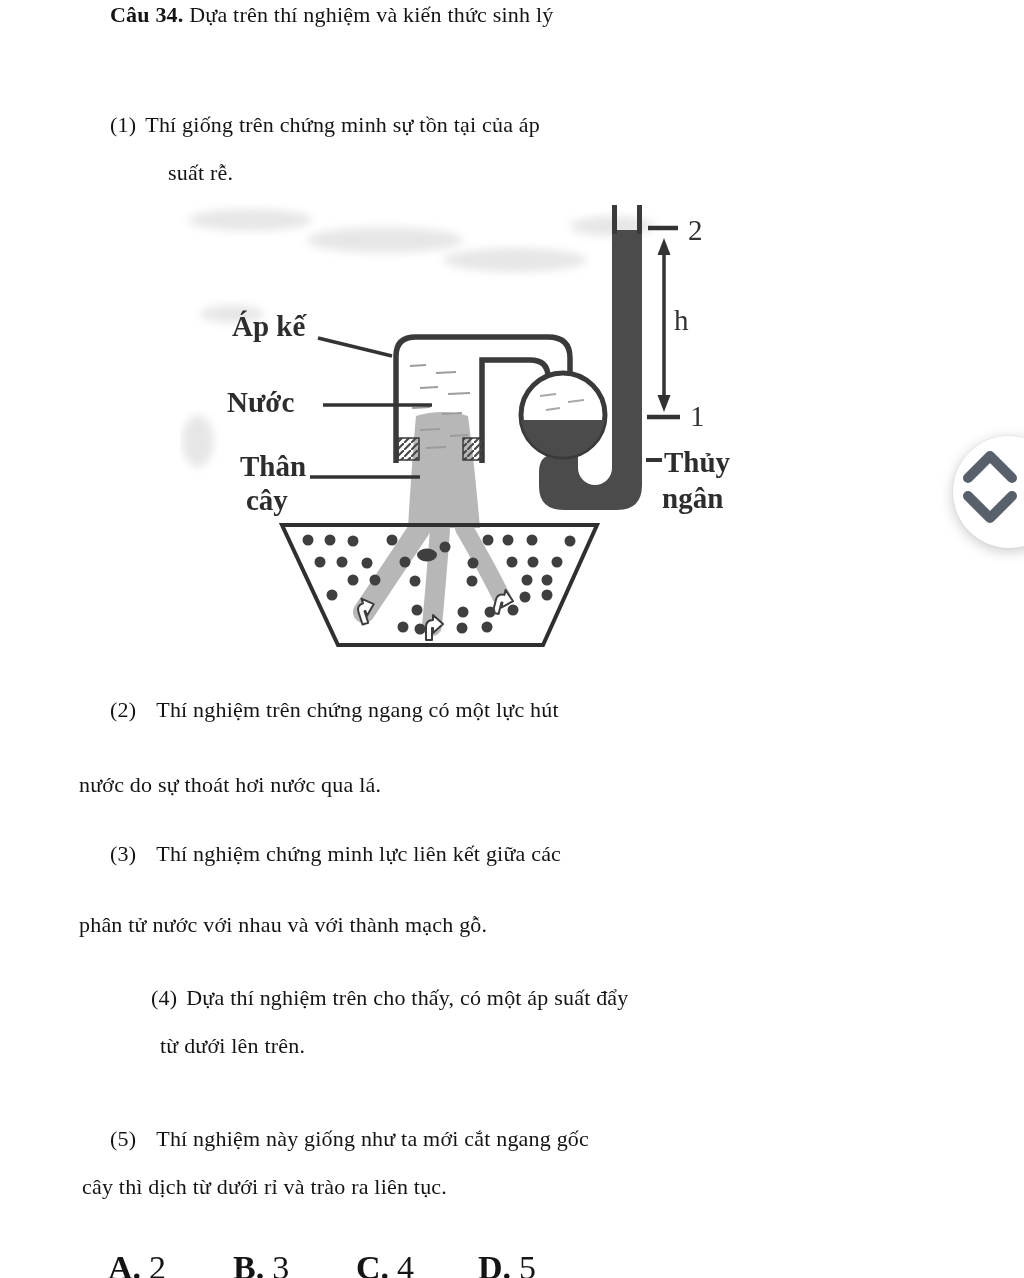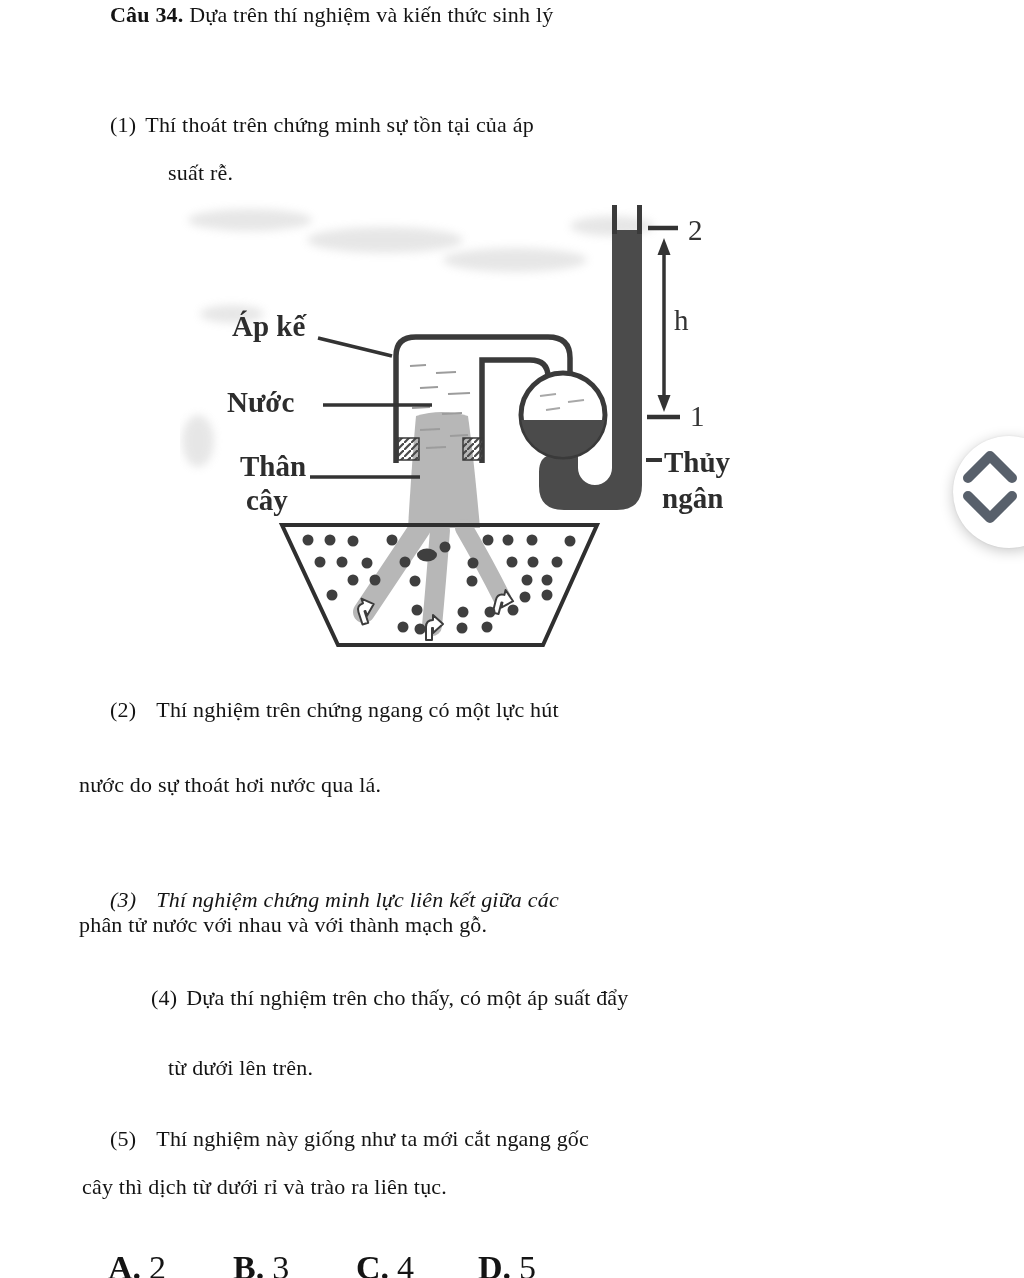--- a/index.html
+++ b/index.html
@@ -22,21 +22,21 @@
     background:#fff;box-shadow:0 3px 14px rgba(0,0,0,.22), 0 0 2px rgba(0,0,0,.08);
   }
 </style>
 </head>
 <body>
 
 <div class="page">
 
   <div class="line" style="left:110px;top:2px;"><span class="b">Câu 34.</span>&nbsp;<span>Dựa trên thí nghiệm và kiến thức sinh lý</span></div>
 
-  <div class="line" style="left:110px;top:112px;"><span class="id-sm">(1)</span><span>Thí thoát trên chứng minh sự tồn tại của áp</span></div>
+  <div class="line" style="left:110px;top:112px;"><span class="id-sm">(1)</span><span>Thí giống trên chứng minh sự tồn tại của áp</span></div>
   <div class="line" style="left:168px;top:160px;">suất rễ.</div>
 
   <svg id="diagram" width="620" height="470" viewBox="0 0 620 470">
     <defs>
       <pattern id="hatch" patternUnits="userSpaceOnUse" width="7" height="7">
         <path d="M0 7 L7 0" stroke="#4a4a4a" stroke-width="2.2"></path>
       </pattern>
       <filter id="soft" x="-50%" y="-50%" width="200%" height="200%">
           <feGaussianBlur stdDeviation="4"></feGaussianBlur>
         </filter>
@@ -164,25 +164,25 @@
     <text class="dlabel" x="66" y="312">cây</text>
     <line x1="130" y1="279" x2="240" y2="279" stroke="#333" stroke-width="3.5"></line>
     <line x1="466" y1="262" x2="482" y2="262" stroke="#333" stroke-width="4"></line>
     <text class="dlabel" x="484" y="274">Thủy</text>
     <text class="dlabel" x="482" y="310">ngân</text>
   </svg>
 
   <div class="line" style="left:110px;top:697px;"><span class="id-lg">(2)</span><span>Thí nghiệm trên chứng ngang có một lực hút</span></div>
   <div class="line" style="left:79px;top:772px;">nước do sự thoát hơi nước qua lá.</div>
 
-  <div class="line" style="left:110px;top:887px;font-style:italic;"><span class="id-lg">(3)</span><span>Thí nghiệm chứng minh lực liên kết giữa các</span></div>
+  <div class="line" style="left:110px;top:841px;"><span class="id-lg">(3)</span><span>Thí nghiệm chứng minh lực liên kết giữa các</span></div>
   <div class="line" style="left:79px;top:912px;">phân tử nước với nhau và với thành mạch gỗ.</div>
 
   <div class="line" style="left:110px;top:985px;margin-left:41px;"><span class="id-sm">(4)</span><span>Dựa thí nghiệm trên cho thấy, có một áp suất đẩy</span></div>
-  <div class="line" style="left:168px;top:1033px;margin-top:22px;">từ dưới lên trên.</div>
+  <div class="line" style="left:160px;top:1033px;">từ dưới lên trên.</div>
 
   <div class="line" style="left:110px;top:1101px;margin-top:25px;"><span class="id-lg">(5)</span><span>Thí nghiệm này giống như ta mới cắt ngang gốc</span></div>
   <div class="line" style="left:82px;top:1174px;">cây thì dịch từ dưới rỉ và trào ra liên tục.</div>
 
   <div class="ans" style="left:108px;top:1249px;"><span class="ltr">A.</span><span class="num">2</span></div>
   <div class="ans" style="left:233px;top:1249px;"><span class="ltr">B.</span><span class="num">3</span></div>
   <div class="ans" style="left:356px;top:1249px;"><span class="ltr">C.</span><span class="num">4</span></div>
   <div class="ans" style="left:478px;top:1249px;"><span class="ltr">D.</span><span class="num">5</span></div>
 
   <div class="scroll-widget">

